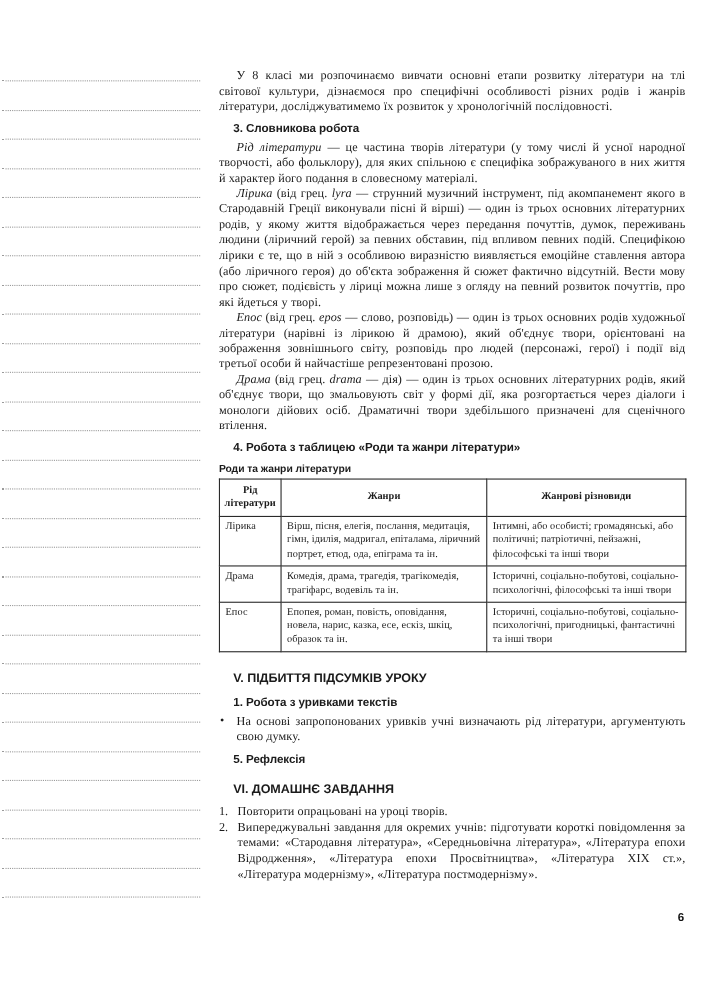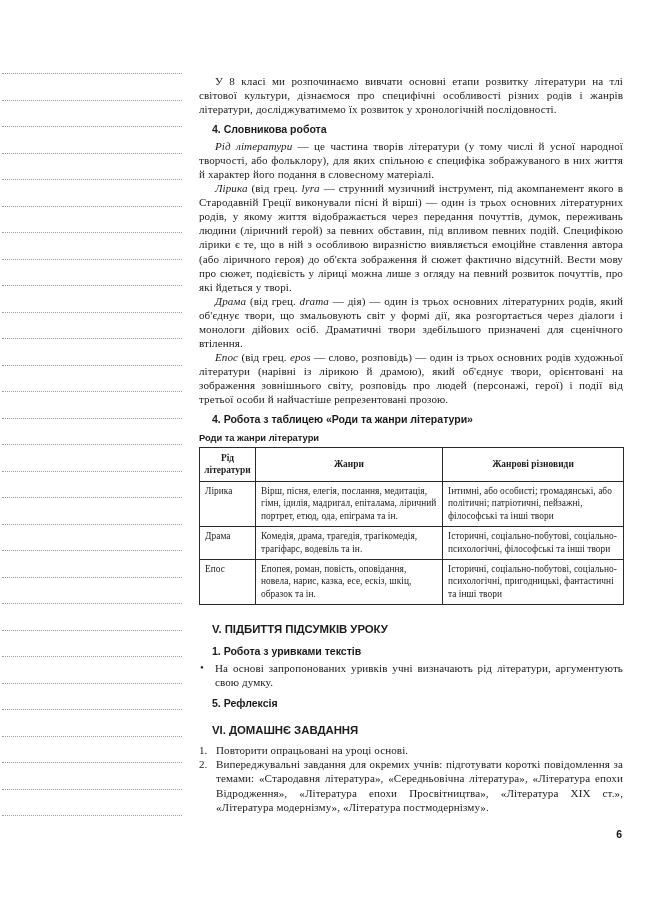--- a/index.html
+++ b/index.html
@@ -30,21 +30,21 @@
     left: 2px;
     width: 180px;
     height: 0;
     border-top: 1px dotted #9a9a9a;
   }
 
   
   #content {
     position: absolute;
     left: 199px;
-    top: 12px;
+    top: 0;
     width: 424px;
     padding-top: 62px;
   }
 
   p.body-par {
     margin: 0;
     font-family: "Liberation Serif", serif;
     font-size: 11.1px;
     line-height: 14.05px;
     text-align: justify;
@@ -207,37 +207,37 @@
     <div class="rule-line" style="top: 762px;"></div>
     <div class="rule-line" style="top: 788.5px;"></div>
     <div class="rule-line" style="top: 815px;"></div>
   </div>
 
 <div id="content">
 
   <p class="body-par">У 8 класі ми розпочинаємо вивчати основні етапи розвитку літератури на тлі світової культури, дізнаємося про специфічні особливості різних родів і жанрів літератури, досліджуватимемо їх розвиток у хронологічній послідовності.</p>
 
   <div class="sp-6"></div>
-  <h3 class="heading-bold">4. Словникова робота</h3>
+  <h3 class="heading-bold">3. Словникова робота</h3>
   <div class="sp-3"></div>
 
   <p class="body-par">
     <span class="term">Рід літератури</span><span> — це частина творів літератури (у тому числі й усної народної творчості, або фольклору), для яких спільною є специфіка зображуваного в них життя й характер його подання в словесному матеріалі.</span>
   </p>
 
   <p class="body-par">
     <span class="term">Лірика</span><span> (від грец. </span><span class="lat">lyra</span><span> — струнний музичний інструмент, під акомпанемент якого в Стародавній Греції виконували пісні й вірші) — один із трьох основних літературних родів, у якому життя відображається через передання почуттів, думок, переживань людини (ліричний герой) за певних обставин, під впливом певних подій. Специфікою лірики є те, що в ній з особливою виразністю виявляється емоційне ставлення автора (або ліричного героя) до об'єкта зображення й сюжет фактично відсутній. Вести мову про сюжет, подієвість у ліриці можна лише з огляду на певний розвиток почуттів, про які йдеться у творі.</span>
   </p>
 
   <p class="body-par">
+    <span class="term">Епос</span><span> (від грец. </span><span class="lat">epos</span><span> — слово, розповідь) — один із трьох основних родів художньої літератури (нарівні із лірикою й драмою), який об'єднує твори, орієнтовані на зображення зовнішнього світу, розповідь про людей (персонажі, герої) і події від третьої особи й найчастіше репрезентовані прозою.</span>
+  </p>
+
+  <p class="body-par">
     <span class="term">Драма</span><span> (від грец. </span><span class="lat">drama</span><span> — дія) — один із трьох основних літературних родів, який об'єднує твори, що змальовують світ у формі дії, яка розгортається через діалоги і монологи дійових осіб. Драматичні твори здебільшого призначені для сценічного втілення.</span>
-  </p>
-
-  <p class="body-par">
-    <span class="term">Епос</span><span> (від грец. </span><span class="lat">epos</span><span> — слово, розповідь) — один із трьох основних родів художньої літератури (нарівні із лірикою й драмою), який об'єднує твори, орієнтовані на зображення зовнішнього світу, розповідь про людей (персонажі, герої) і події від третьої особи й найчастіше репрезентовані прозою.</span>
   </p>
 
   <div class="sp-6"></div>
   <h3 class="heading-bold">4. Робота з таблицею «Роди та жанри літератури»</h3>
   <div class="sp-5"></div>
 
   <div class="table-caption">Роди та жанри літератури</div>
   <div class="sp-3"></div>
 
   <table class="genres">
@@ -289,21 +289,21 @@
 
   <div class="sp-7"></div>
   <h3 class="heading-bold">5. Рефлексія</h3>
 
   <div class="sp-13"></div>
   <h2 class="heading-caps">VI. ДОМАШНЄ ЗАВДАННЯ</h2>
   <div class="sp-5"></div>
 
   <ol class="numbered">
     <li>
-      <span class="num">1.</span><span>Повторити опрацьовані на уроці основі.</span>
+      <span class="num">1.</span><span>Повторити опрацьовані на уроці творів.</span>
     </li>
     <li>
       <span class="num">2.</span><span>Випереджувальні завдання для окремих учнів: підготувати короткі повідомлення за темами: «Стародавня література», «Середньовічна література», «Література епохи Відродження», «Література епохи Просвітництва», «Література XIX ст.», «Література модернізму», «Література постмодернізму».</span>
     </li>
   </ol>
 
 </div>
 
 <div id="folio">6</div>
 

